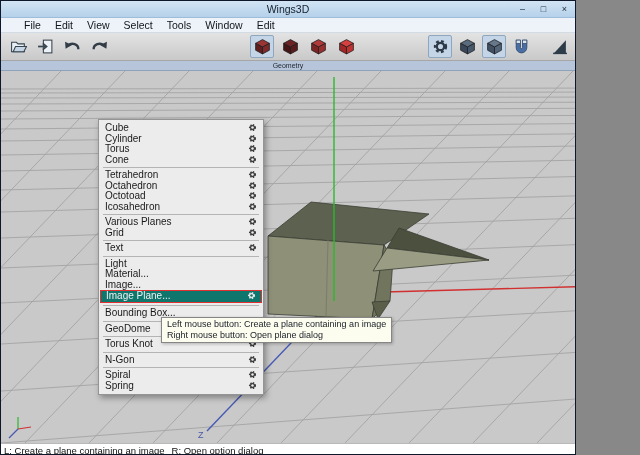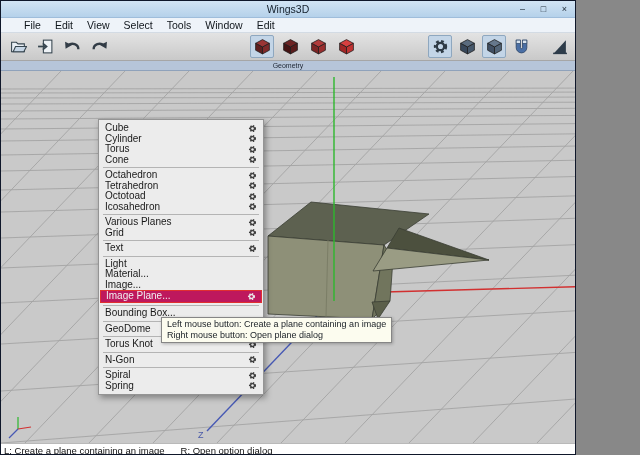--- a/index.html
+++ b/index.html
@@ -24,26 +24,26 @@
   .tb-btn.pressed{background:#c3d5e7;border-color:#8ea7bf}
   .tb-gap{width:8px}
   
   .geobar{flex:0 0 10px;height:10px;background:#b6c5d9;border-bottom:1px solid #8fa2bb;display:flex;align-items:center;justify-content:center}
   .geobar span{font-size:7px;line-height:8px;color:#1e2633}
   
   .viewport{position:relative;flex:1;background:#c9c9c9}
   .viewport svg{display:block}
   
   .statusbar{flex:0 0 14px;height:14px;background:#ffffff;border-top:1px solid #b9b9b9;display:flex;align-items:center;font-size:9.5px;color:#111;padding-left:3px}
-  .status-right{margin-left:16px}
+  .status-right{margin-left:7px}
   
   .ctx-menu{position:absolute;left:97px;top:118px;width:166px;background:#ececec;border:1px solid #949494;box-shadow:2px 3px 6px rgba(0,0,0,.35);padding:3px 0;z-index:10}
-  .mi{height:10.5px;line-height:10.5px;display:flex;align-items:center;padding:0 6px;font-size:10px;color:#191919;white-space:nowrap}
+  .mi{height:10.5px;line-height:10.5px;display:flex;align-items:flex-start;padding:0 6px;font-size:10px;color:#191919;white-space:nowrap}
   .mi .gear{margin-left:auto;width:9px;height:9px;color:#3d3d3d;flex:0 0 auto}
-  .mi.hl{background:#be185d;border:1px solid #e03030;color:#f0f0f0;height:13px;margin:0 1px;padding:0 5px}
+  .mi.hl{background:#0f766e;border:1px solid #e03030;color:#f0f0f0;height:13px;margin:0 1px;padding:0 5px}
   .mi.hl .gear{color:#e9e9e9}
   .sep{height:1px;background:#b4b4b4;margin:2px 4px}
   
   .tooltip{position:absolute;left:160px;top:316px;background:#fcfcef;border:1px solid #868686;padding:1px 5px;font-size:9px;line-height:11px;color:#20262c;z-index:20;white-space:nowrap;box-shadow:1px 1px 3px rgba(0,0,0,.25)}
 </style>
 </head>
 <body>
 
 <div class="window">
 
@@ -229,27 +229,27 @@
         </svg>
       </div>
     <div class="mi">
         <span>Cone</span>
         <svg class="gear" viewBox="0 0 12 12">
           <use href="#gearsym"></use>
         </svg>
       </div>
     <div class="sep"></div>
     <div class="mi">
+        <span>Tetrahedron</span>
+        <svg class="gear" viewBox="0 0 12 12">
+          <use href="#gearsym"></use>
+        </svg>
+      </div>
+    <div class="mi">
         <span>Octahedron</span>
-        <svg class="gear" viewBox="0 0 12 12">
-          <use href="#gearsym"></use>
-        </svg>
-      </div>
-    <div class="mi">
-        <span>Tetrahedron</span>
         <svg class="gear" viewBox="0 0 12 12">
           <use href="#gearsym"></use>
         </svg>
       </div>
     <div class="mi">
         <span>Octotoad</span>
         <svg class="gear" viewBox="0 0 12 12">
           <use href="#gearsym"></use>
         </svg>
       </div>

